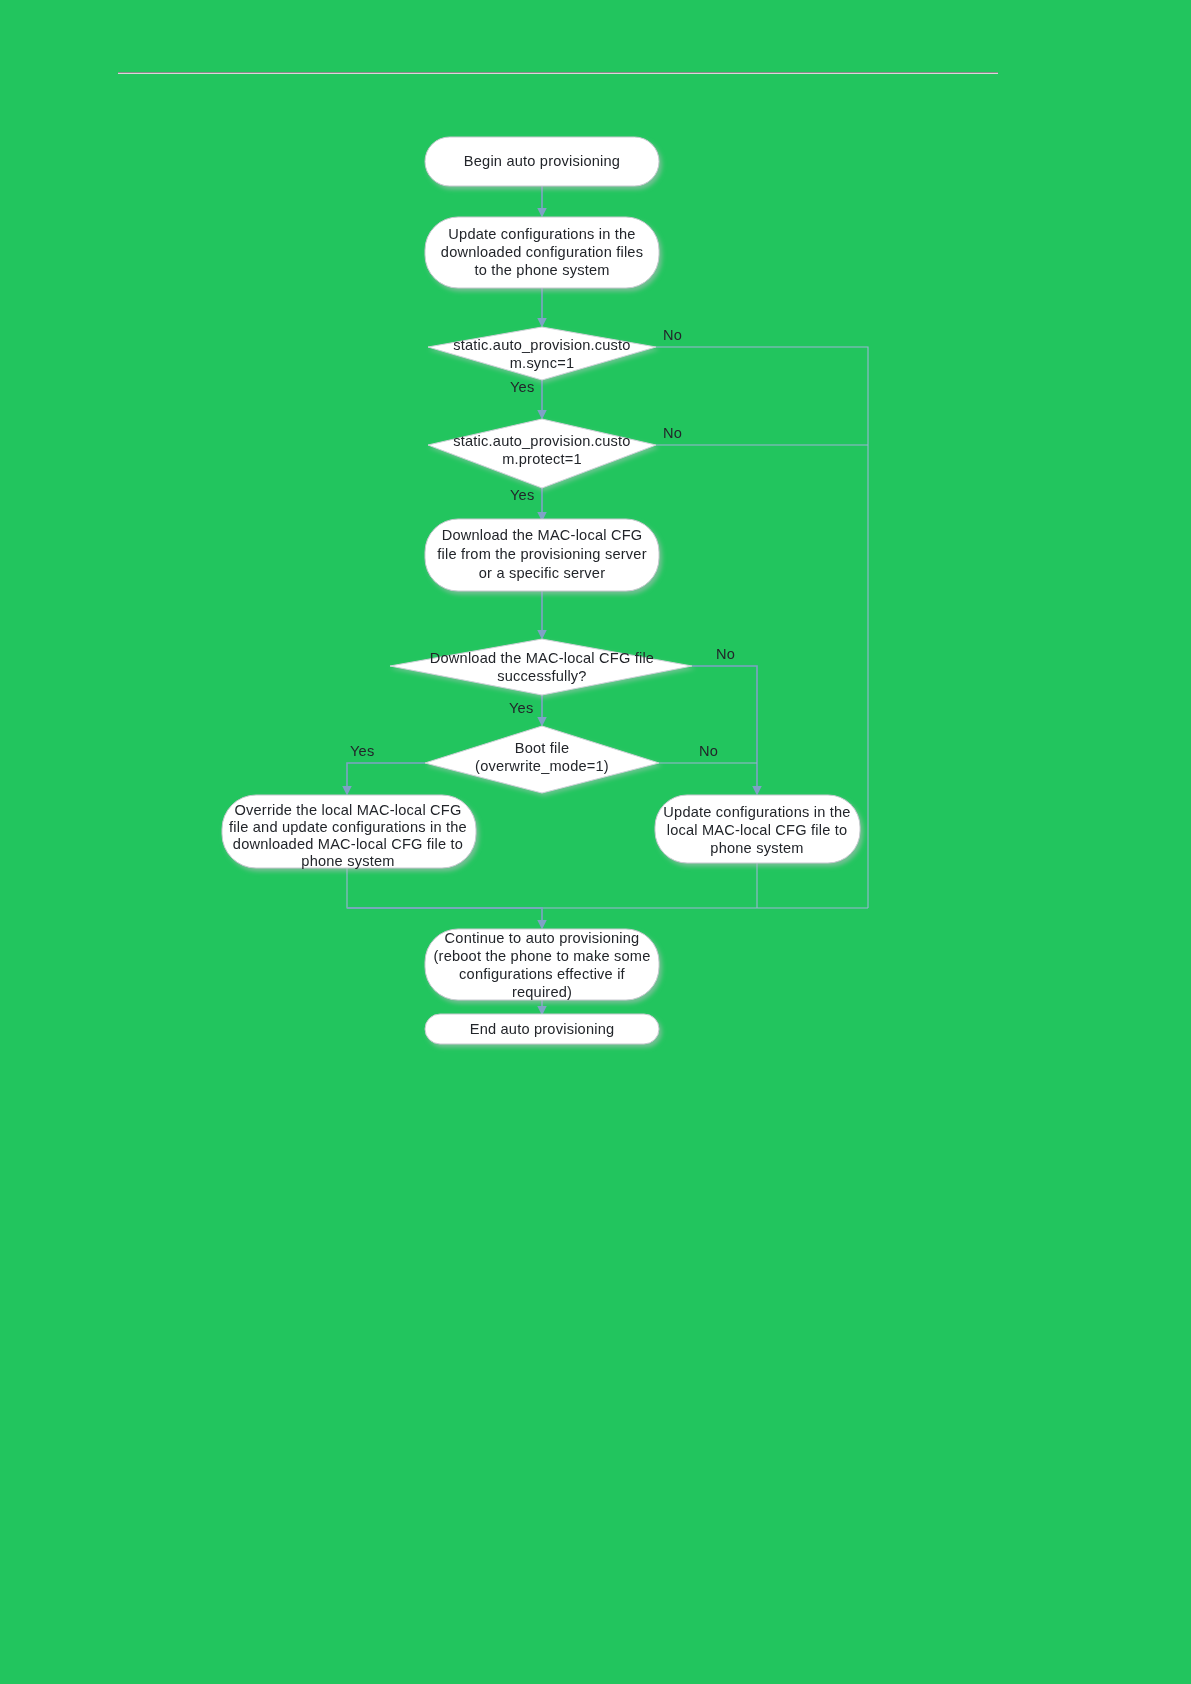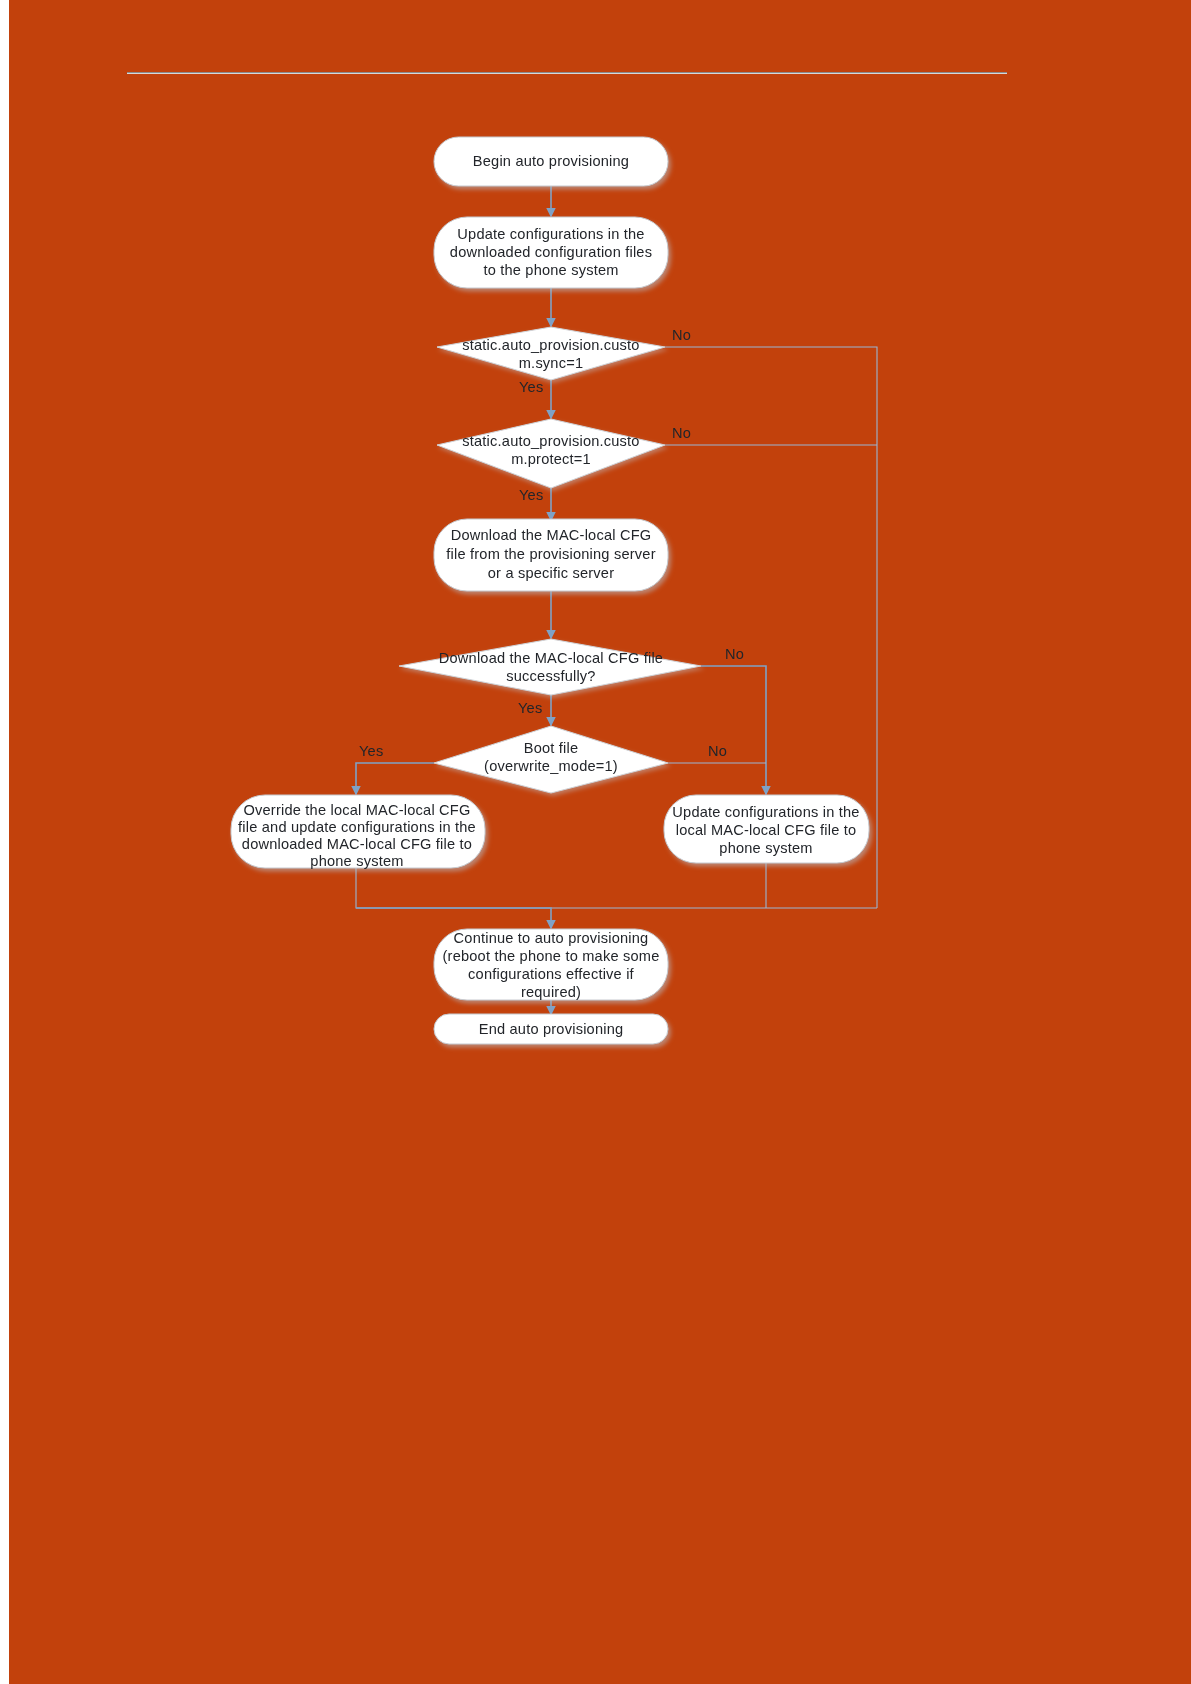--- a/index.html
+++ b/index.html
@@ -10,22 +10,21 @@
   body {
     width: 1191px;
     height: 1684px;
     position: relative;
     font-family: "Liberation Sans", sans-serif;
     overflow: hidden;
   }
   .page {
     position: absolute;
     inset: 0;
-    background: #c2410c;
-    margin-left: 9px;
+    background: #22c55e;
   }
   .header-rule {
     position: absolute;
     left: 118px;
     top: 72px;
     width: 880px;
     height: 2px;
     background: linear-gradient(to bottom, #8c8c8c 0 1px, #d8d8d8 1px 2px);
   }
   .flow-wrap {

